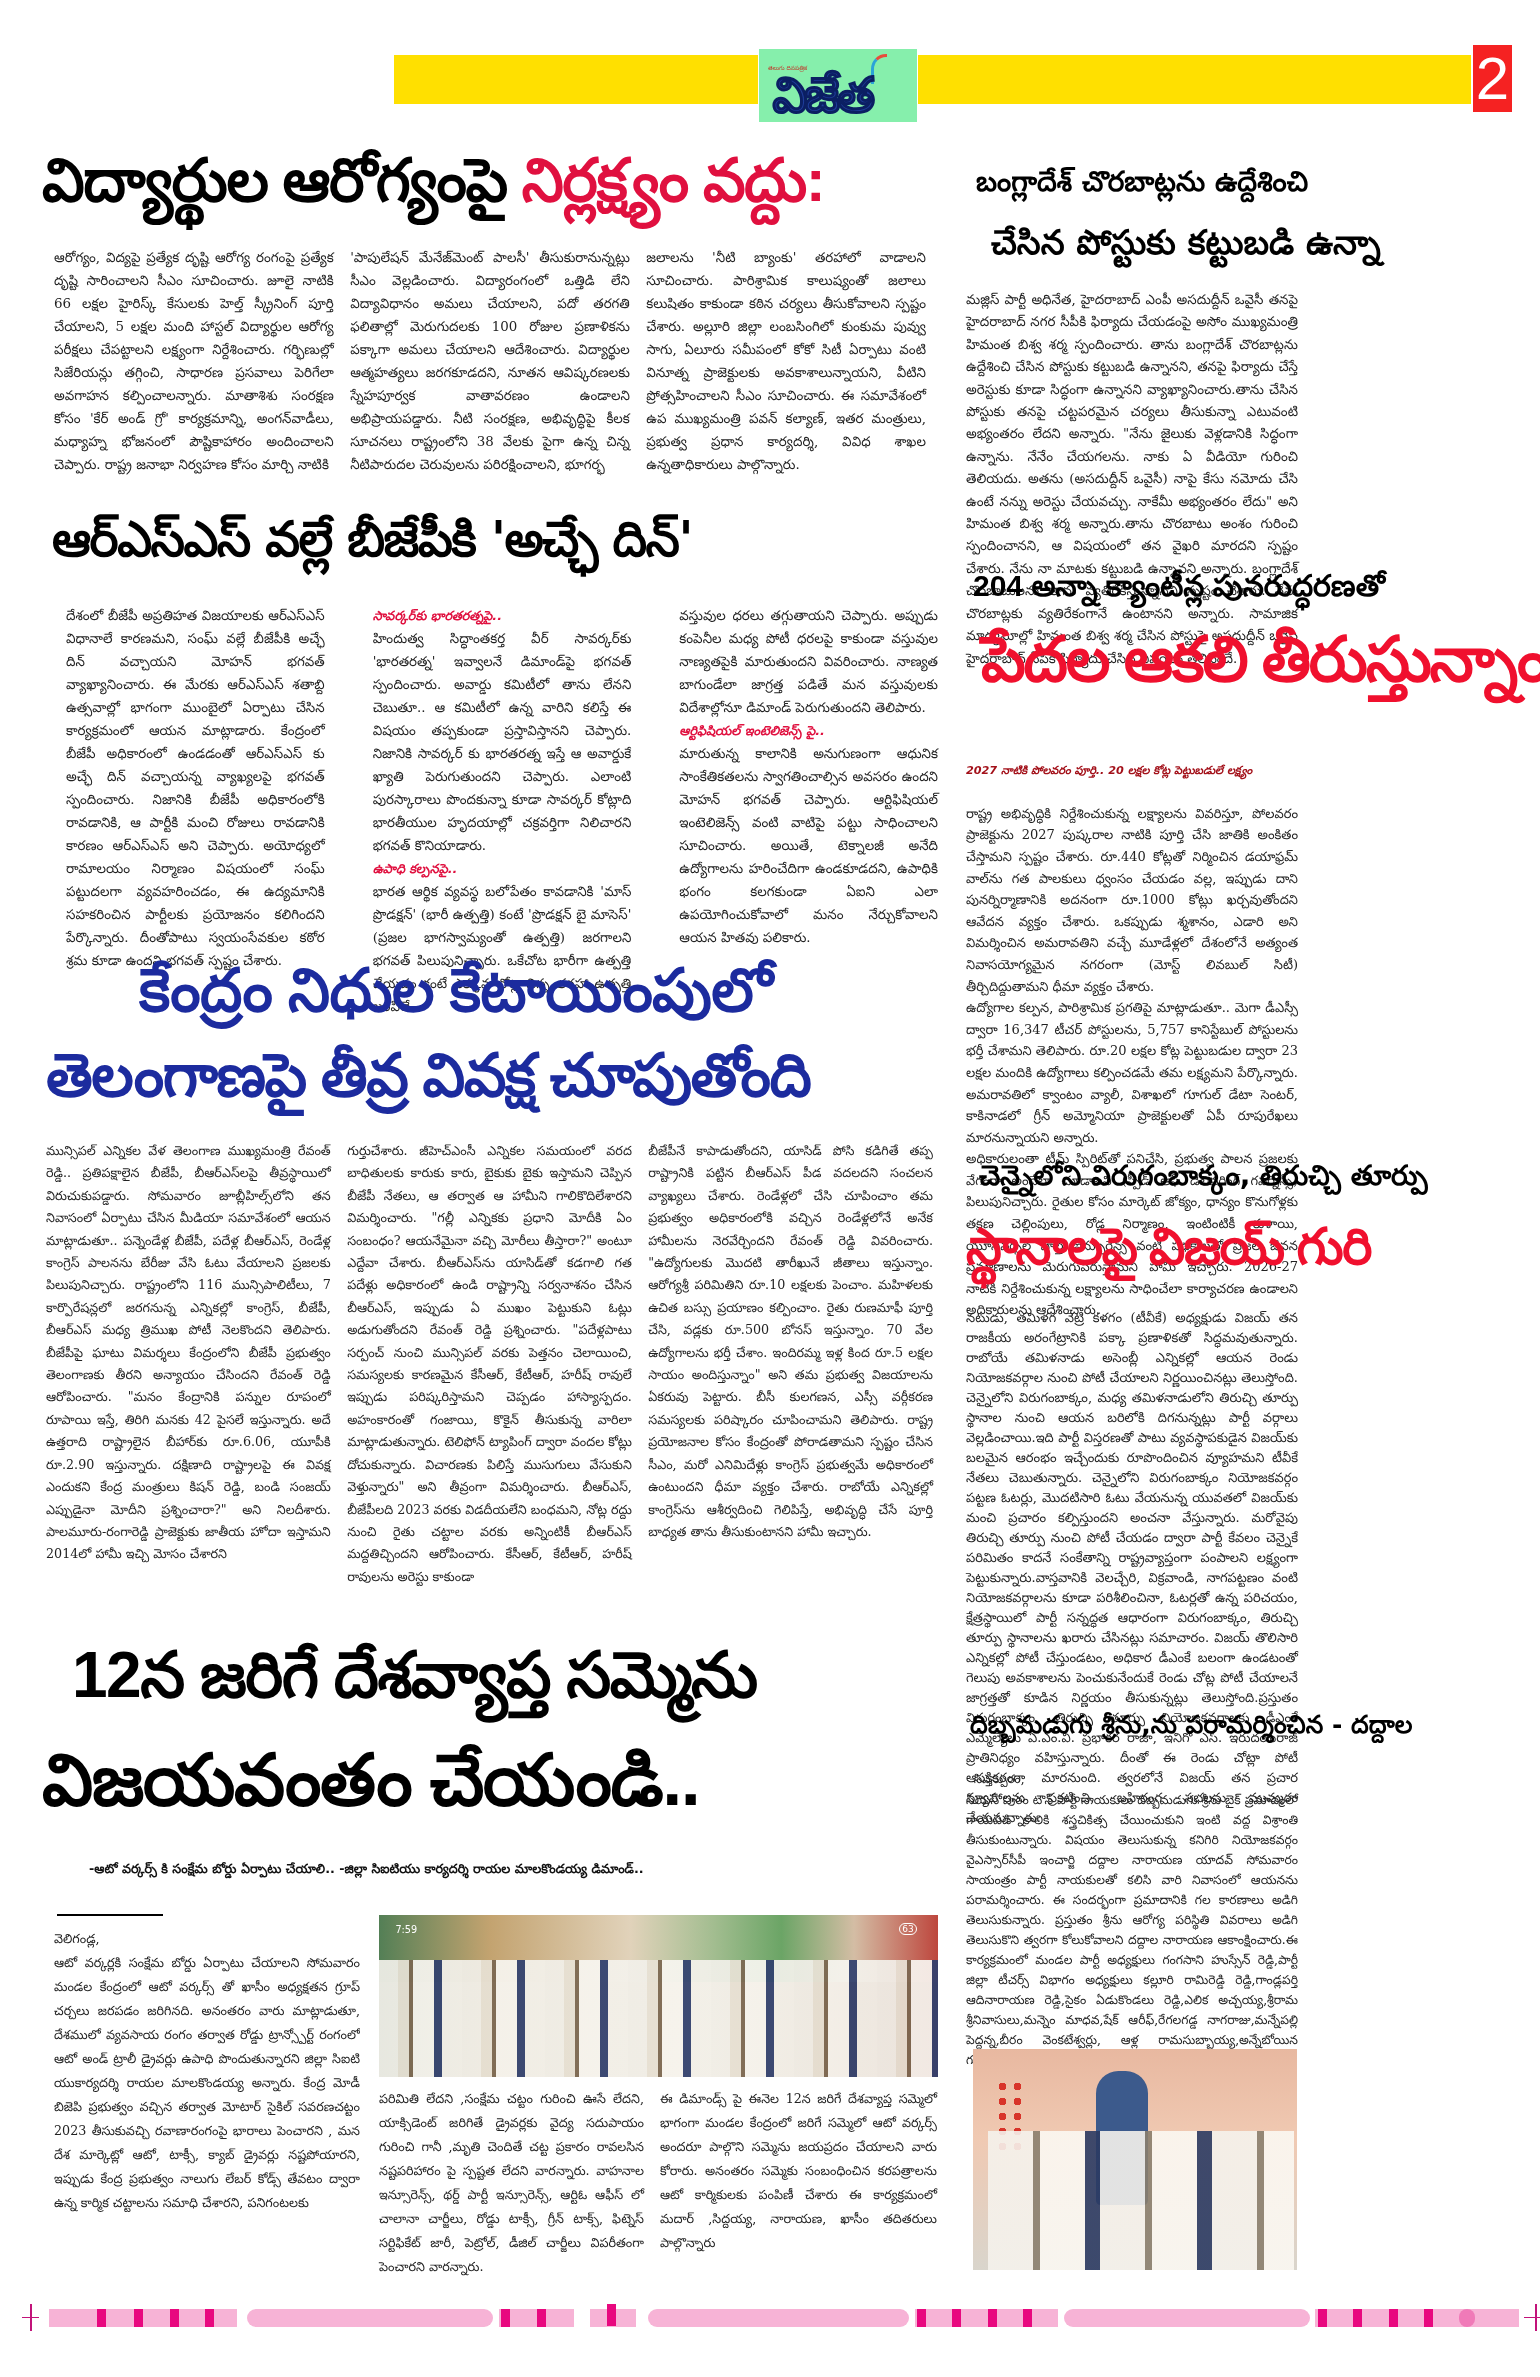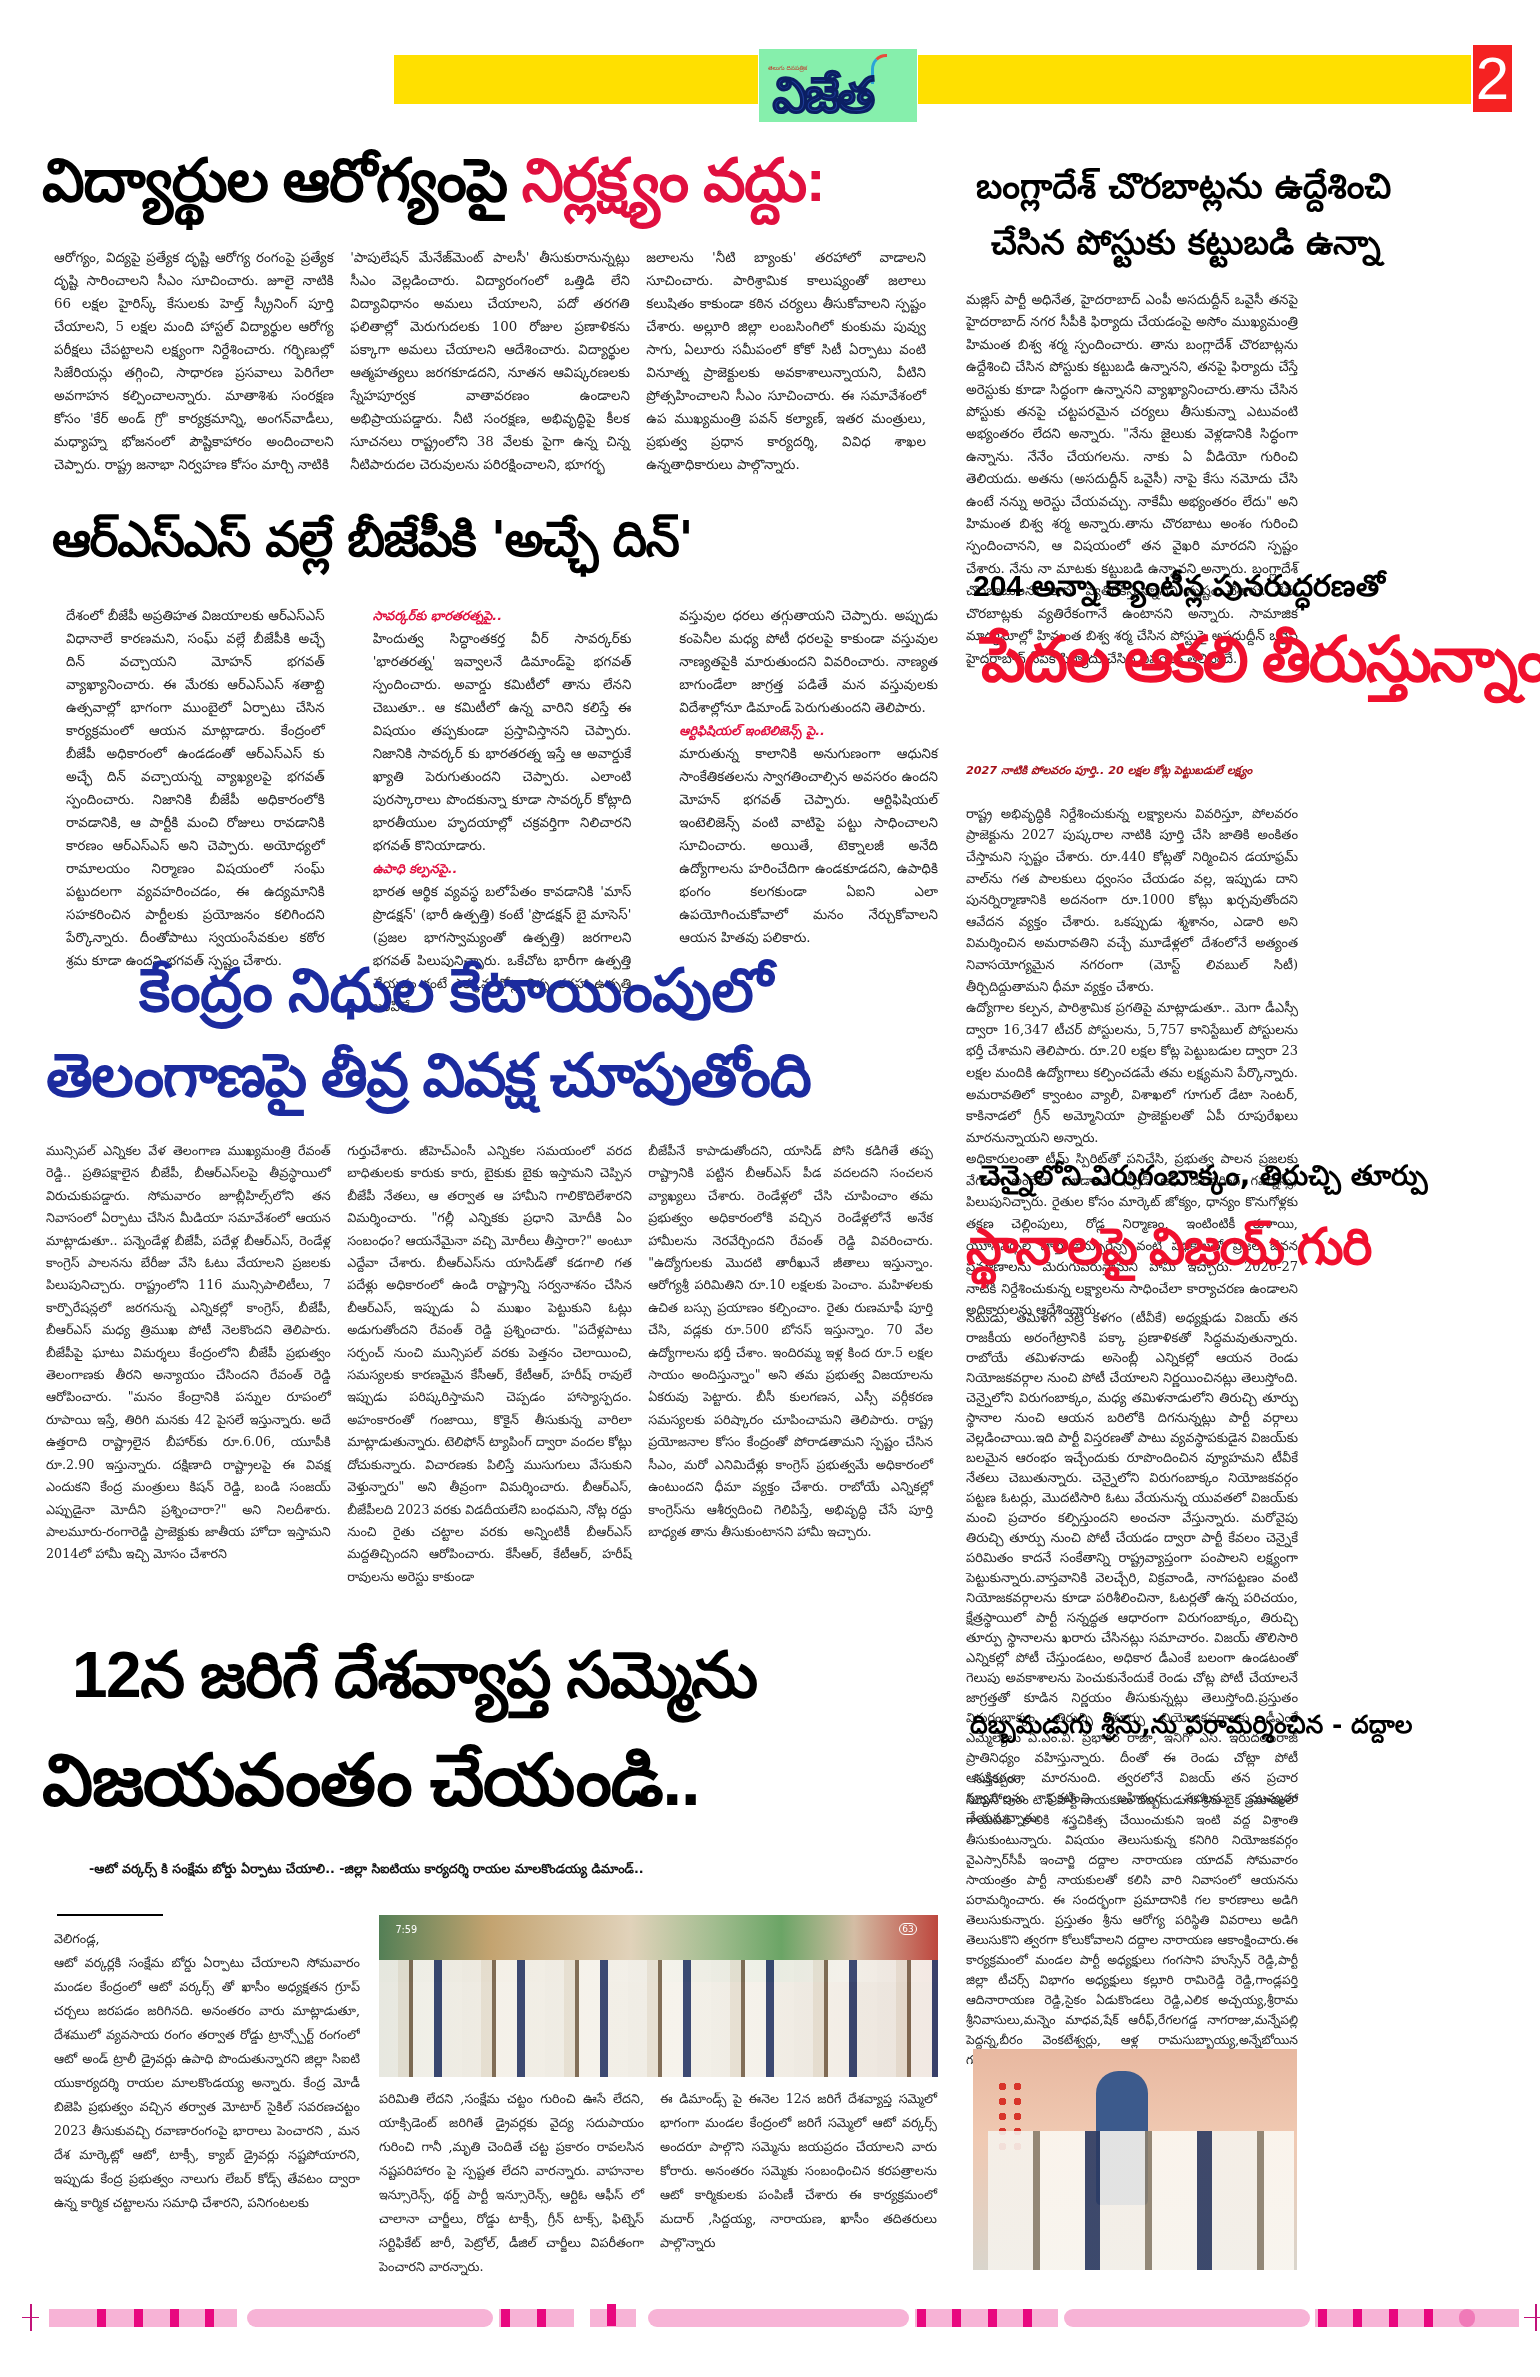--- a/index.html
+++ b/index.html
@@ -98,21 +98,21 @@
 
 <div class="photo" style="left:379px;top:1915px;width:559px;height:162px;background:linear-gradient(90deg,#6b8a6a 0%,#c9b48a 18%,#d8c7a8 40%,#e3d3b6 60%,#b98f6a 82%,#a34a3a 100%);">
   <div style="position:absolute;left:0;top:0;width:100%;height:67px;background:linear-gradient(90deg,#4f7d52 0%,#c2a06b 20%,#e2d4bd 45%,#5aa35f 72%,#d9c7b0 85%,#c2463e 100%);opacity:.85;"></div>
   <div style="position:absolute;left:0;top:45px;width:100%;height:118px;background:repeating-linear-gradient(90deg,#f2f0ea 0 19.4px,#e8e2d6 19.4px 30px,#7a6650 30px 34px,#f8f6f1 34px 55px,#2f3f6e 55px 63px,#f4f2ec 63px 83px);opacity:.92;"></div>
   <span style="position:absolute;left:16.4px;top:9px;color:#fff;font-size:9.7px;">7:59</span>
   <span style="position:absolute;right:21px;top:7.5px;color:#fff;font-size:9px;border:0.7px solid #fff;border-radius:6px;padding:0 2.2px;">63</span>
 </div>
 <div class="body-text" style="left:379px;top:2087px;width:265px;font-size:12.7px;line-height:24px;">పరిమితి లేదని ,సంక్షేమ చట్టం గురించి ఊసే లేదని, యాక్సిడెంట్ జరిగితే డ్రైవర్లకు వైద్య సదుపాయం గురించి గానీ ,మృతి చెందితే చట్ట ప్రకారం రావలసిన నష్టపరిహారం పై స్పష్టత లేదని వారన్నారు. వాహనాల ఇన్సూరెన్స్, థర్డ్ పార్టీ ఇన్సూరెన్స్, ఆర్టిఓ ఆఫీస్ లో చాలానా చార్జీలు, రోడ్డు టాక్సీ, గ్రీన్ టాక్స్, ఫిట్నెస్ సర్టిఫికేట్ జారీ, పెట్రోల్, డీజిల్ చార్జీలు విపరీతంగా పెంచారని వారన్నారు.</div>
 <div class="body-text" style="left:660px;top:2087px;width:277px;font-size:12.7px;line-height:24px;">ఈ డిమాండ్స్ పై ఈనెల 12న జరిగే దేశవ్యాప్త సమ్మెలో భాగంగా మండల కేంద్రంలో జరిగే సమ్మెలో ఆటో వర్కర్స్ అందరూ పాల్గొని సమ్మెను జయప్రదం చేయాలని వారు కోరారు. అనంతరం సమ్మెకు సంబంధించిన కరపత్రాలను ఆటో కార్మికులకు పంపిణీ చేశారు ఈ కార్యక్రమంలో మదార్ ,సిద్దయ్య, నారాయణ, ఖాసీం తదితరులు పాల్గొన్నారు</div>
 
-<div class="headline" style="left:976px;top:167px;font-size:35px;color:#000;font-family:'DejaVu Sans',sans-serif;">బంగ్లాదేశ్ చొరబాట్లను ఉద్దేశించి</div>
+<div class="headline" style="left:976px;top:167px;font-size:28px;color:#000;font-family:'DejaVu Sans',sans-serif;">బంగ్లాదేశ్ చొరబాట్లను ఉద్దేశించి</div>
 <div class="headline" style="left:991px;top:224px;font-size:34px;color:#000;font-family:'DejaVu Sans',sans-serif;">చేసిన పోస్టుకు కట్టుబడి ఉన్నా</div>
 <div class="body-text" style="left:966px;top:289px;width:332px;font-size:13.4px;line-height:22.4px;">మజ్లిస్ పార్టీ అధినేత, హైదరాబాద్ ఎంపీ అసదుద్దీన్ ఒవైసీ తనపై హైదరాబాద్ నగర సీపీకి ఫిర్యాదు చేయడంపై అసోం ముఖ్యమంత్రి హిమంత బిశ్వ శర్మ స్పందించారు. తాను బంగ్లాదేశ్ చొరబాట్లను ఉద్దేశించి చేసిన పోస్టుకు కట్టుబడి ఉన్నానని, తనపై ఫిర్యాదు చేస్తే అరెస్టుకు కూడా సిద్ధంగా ఉన్నానని వ్యాఖ్యానించారు.తాను చేసిన పోస్టుకు తనపై చట్టపరమైన చర్యలు తీసుకున్నా ఎటువంటి అభ్యంతరం లేదని అన్నారు. "నేను జైలుకు వెళ్లడానికి సిద్ధంగా ఉన్నాను. నేనేం చేయగలను. నాకు ఏ వీడియో గురించి తెలియదు. అతను (అసదుద్దీన్ ఒవైసీ) నాపై కేసు నమోదు చేసి ఉంటే నన్ను అరెస్టు చేయవచ్చు. నాకేమీ అభ్యంతరం లేదు" అని హిమంత బిశ్వ శర్మ అన్నారు.తాను చొరబాటు అంశం గురించి స్పందించానని, ఆ విషయంలో తన వైఖరి మారదని స్పష్టం చేశారు. నేను నా మాటకు కట్టుబడి ఉన్నానని అన్నారు. బంగ్లాదేశ్ చొరబాటులను తాను వ్యతిరేకిస్తున్నానని స్పష్టం చేశారు. నేను చొరబాట్లకు వ్యతిరేకంగానే ఉంటానని అన్నారు. సామాజిక మాధ్యమాల్లో హిమంత బిశ్వ శర్మ చేసిన పోస్టుపై అసదుద్దీన్ ఒవైసీ హైదరాబాద్ సీపీకి ఫిర్యాదు చేసిన విషయం తెలిసిందే.</div>
 
 <div class="headline" style="left:973px;top:569px;font-size:30px;color:#000;">204 అన్నా క్యాంటీన్ల పునరుద్ధరణతో</div>
 <div class="headline" style="left:981px;top:625px;font-size:63px;color:#f0102e;letter-spacing:-2.2px;">పేదల ఆకలి తీరుస్తున్నాం</div>
 <div class="body-text" style="left:966px;top:738px;width:332px;font-size:13px;line-height:21.6px;white-space:pre-line;">
   <span class="subhead" style="color:#a3111a;font-size:11.2px;">2027 నాటికి పోలవరం పూర్తి.. 20 లక్షల కోట్ల పెట్టుబడులే లక్ష్యం</span>
   <span>రాష్ట్ర అభివృద్ధికి నిర్దేశించుకున్న లక్ష్యాలను వివరిస్తూ, పోలవరం ప్రాజెక్టును 2027 పుష్కరాల నాటికి పూర్తి చేసి జాతికి అంకితం చేస్తామని స్పష్టం చేశారు. రూ.440 కోట్లతో నిర్మించిన డయాఫ్రమ్ వాల్‌ను గత పాలకులు ధ్వంసం చేయడం వల్ల, ఇప్పుడు దాని పునర్నిర్మాణానికి అదనంగా రూ.1000 కోట్లు ఖర్చవుతోందని ఆవేదన వ్యక్తం చేశారు. ఒకప్పుడు శ్మశానం, ఎడారి అని విమర్శించిన అమరావతిని వచ్చే మూడేళ్లలో దేశంలోనే అత్యంత నివాసయోగ్యమైన నగరంగా (మోస్ట్ లివబుల్ సిటీ) తీర్చిదిద్దుతామని ధీమా వ్యక్తం చేశారు.
 ఉద్యోగాల కల్పన, పారిశ్రామిక ప్రగతిపై మాట్లాడుతూ.. మెగా డీఎస్సీ ద్వారా 16,347 టీచర్ పోస్టులను, 5,757 కానిస్టేబుల్ పోస్టులను భర్తీ చేశామని తెలిపారు. రూ.20 లక్షల కోట్ల పెట్టుబడుల ద్వారా 23 లక్షల మందికి ఉద్యోగాలు కల్పించడమే తమ లక్ష్యమని పేర్కొన్నారు. అమరావతిలో క్వాంటం వ్యాలీ, విశాఖలో గూగుల్ డేటా సెంటర్, కాకినాడలో గ్రీన్ అమ్మోనియా ప్రాజెక్టులతో ఏపీ రూపురేఖలు మారనున్నాయని అన్నారు.
 అధికారులంతా టీమ్ స్పిరిట్‌తో పనిచేసి, ప్రభుత్వ పాలన ప్రజలకు వేగంగా అందేలా చూడాలని (స్పీడ్ ఆఫ్ డెలివరింగ్ గవర్నెన్స్) పిలుపునిచ్చారు. రైతుల కోసం మార్కెట్ జోక్యం, ధాన్యం కొనుగోళ్లకు తక్షణ చెల్లింపులు, రోడ్ల నిర్మాణం, ఇంటింటికీ కుళాయి, యూనివర్సల్ హెల్త్ ఇన్సూరెన్స్ వంటి పథకాలతో ప్రజల జీవన ప్రమాణాలను మెరుగుపరుస్తామని హామీ ఇచ్చారు. 2026-27 నాటికి నిర్దేశించుకున్న లక్ష్యాలను సాధించేలా కార్యాచరణ ఉండాలని అధికారులను ఆదేశించారు.</span>

